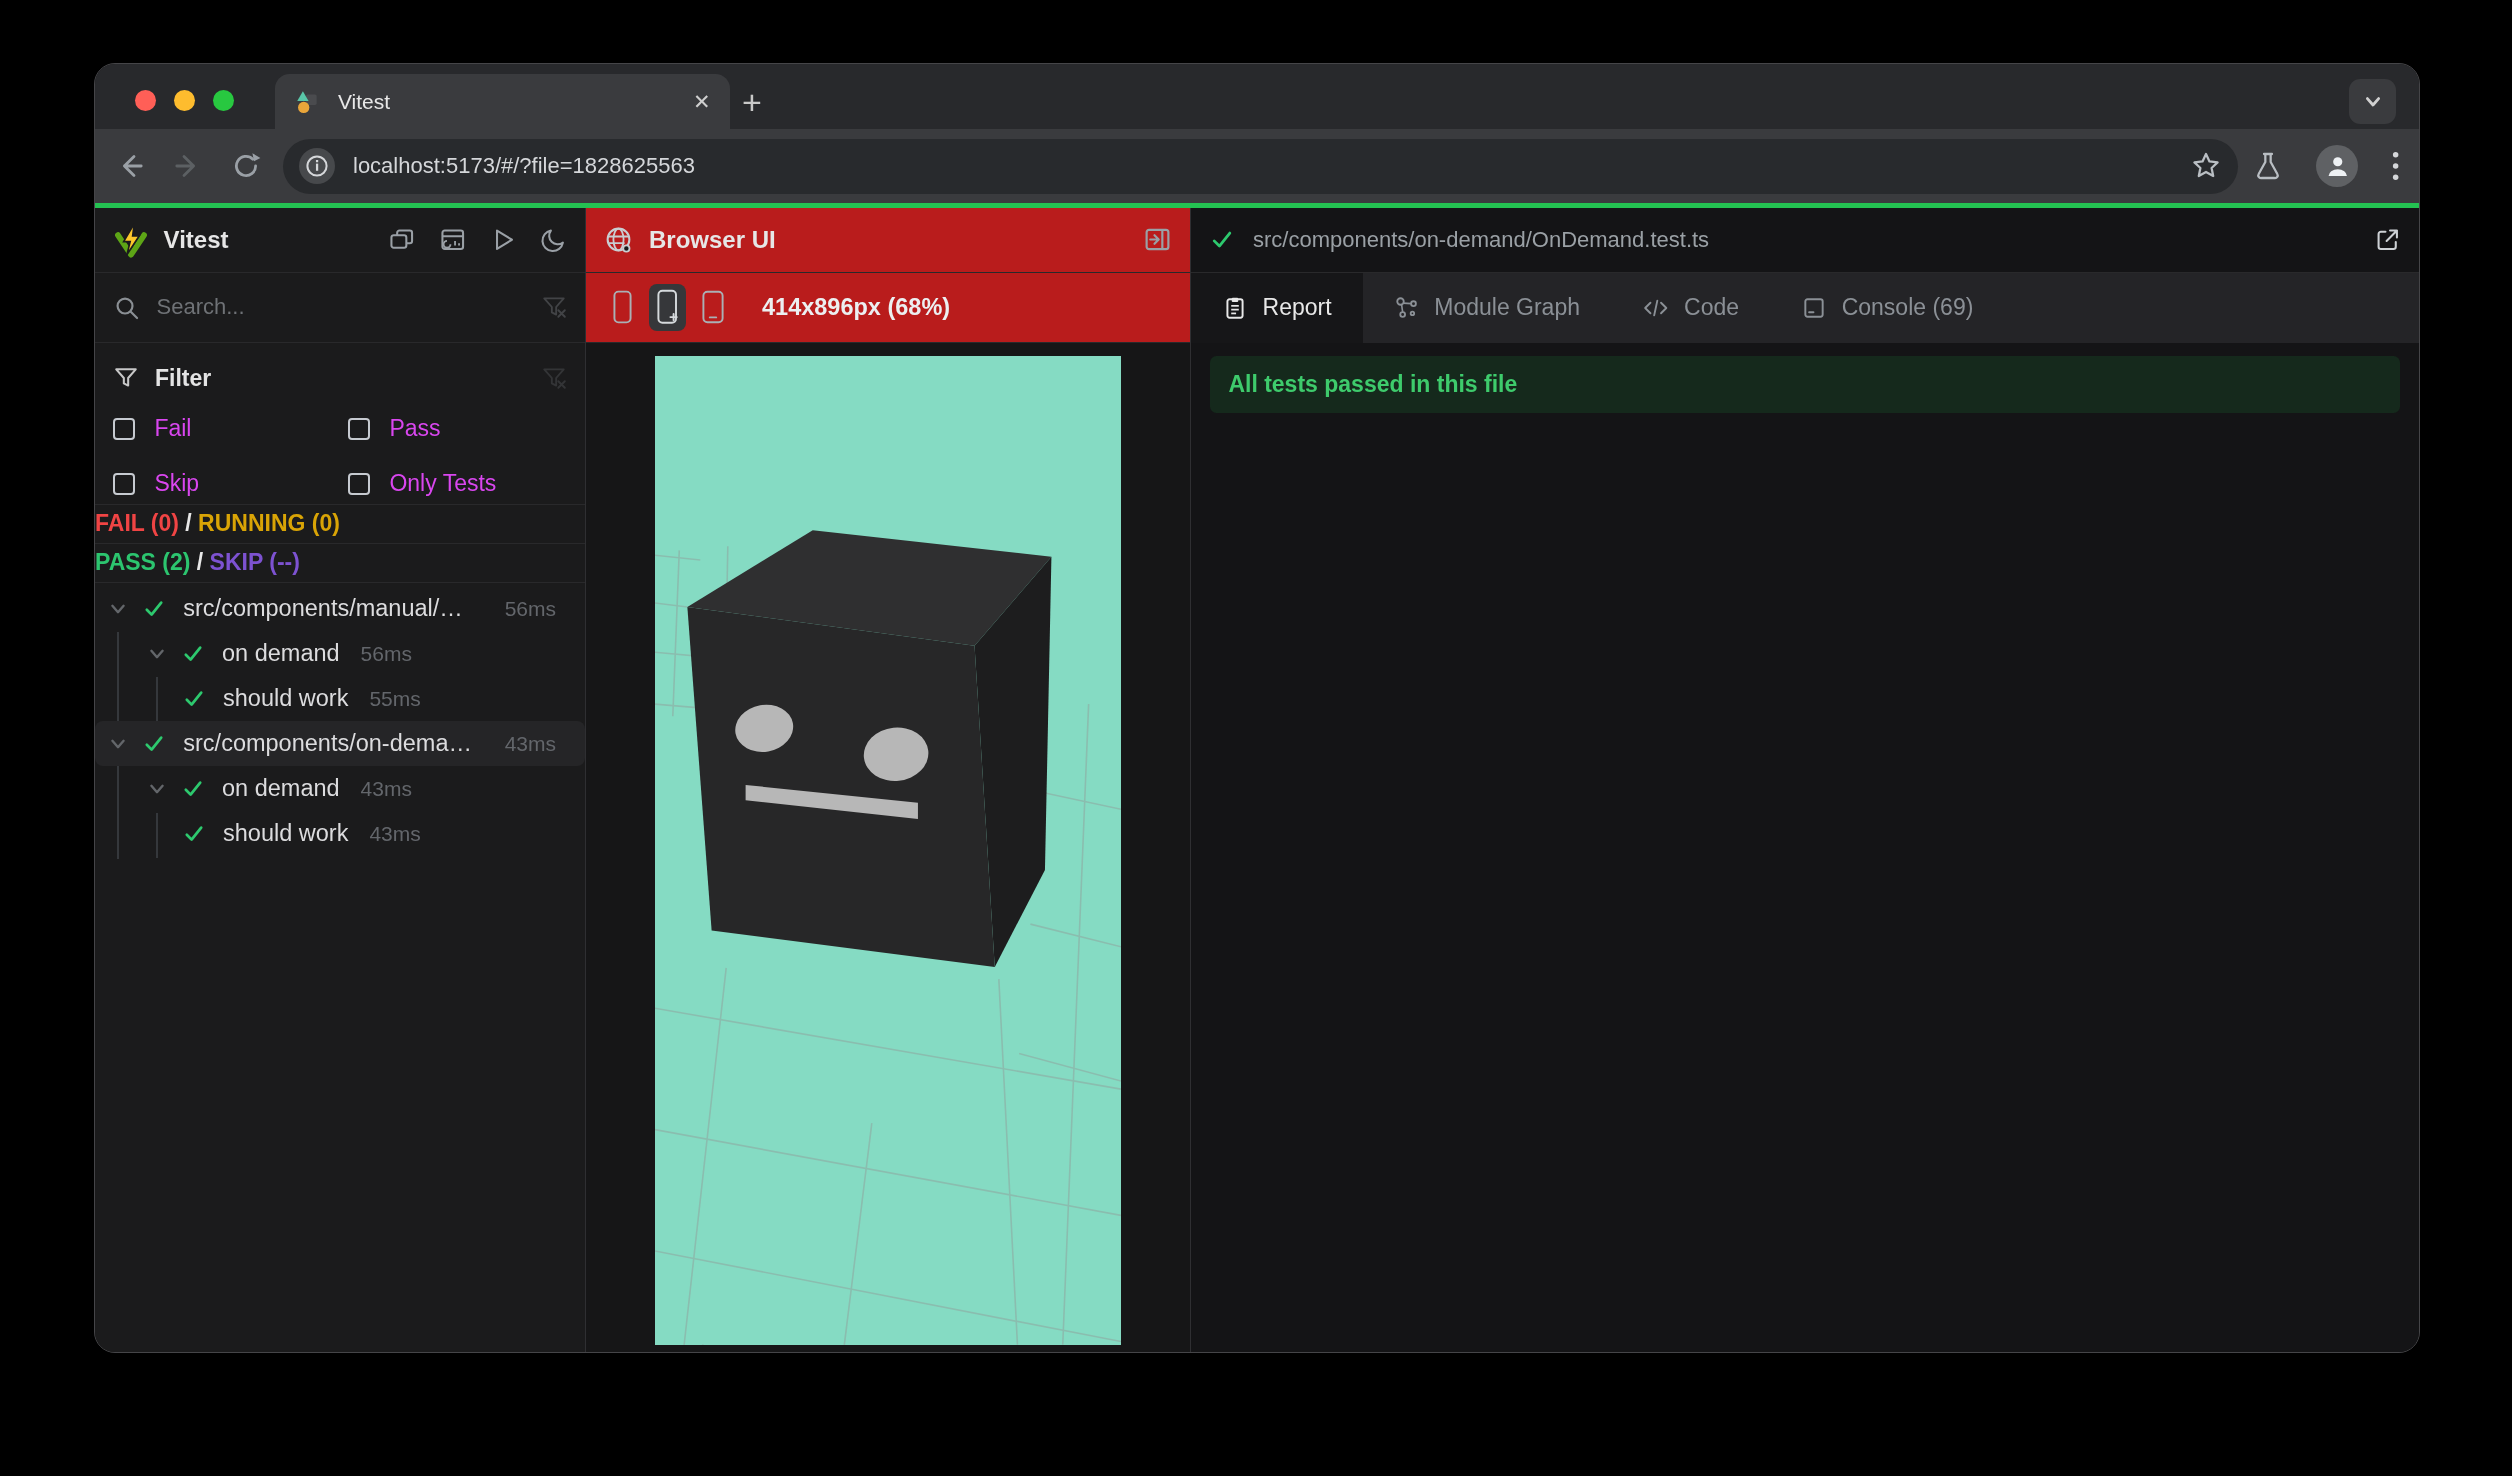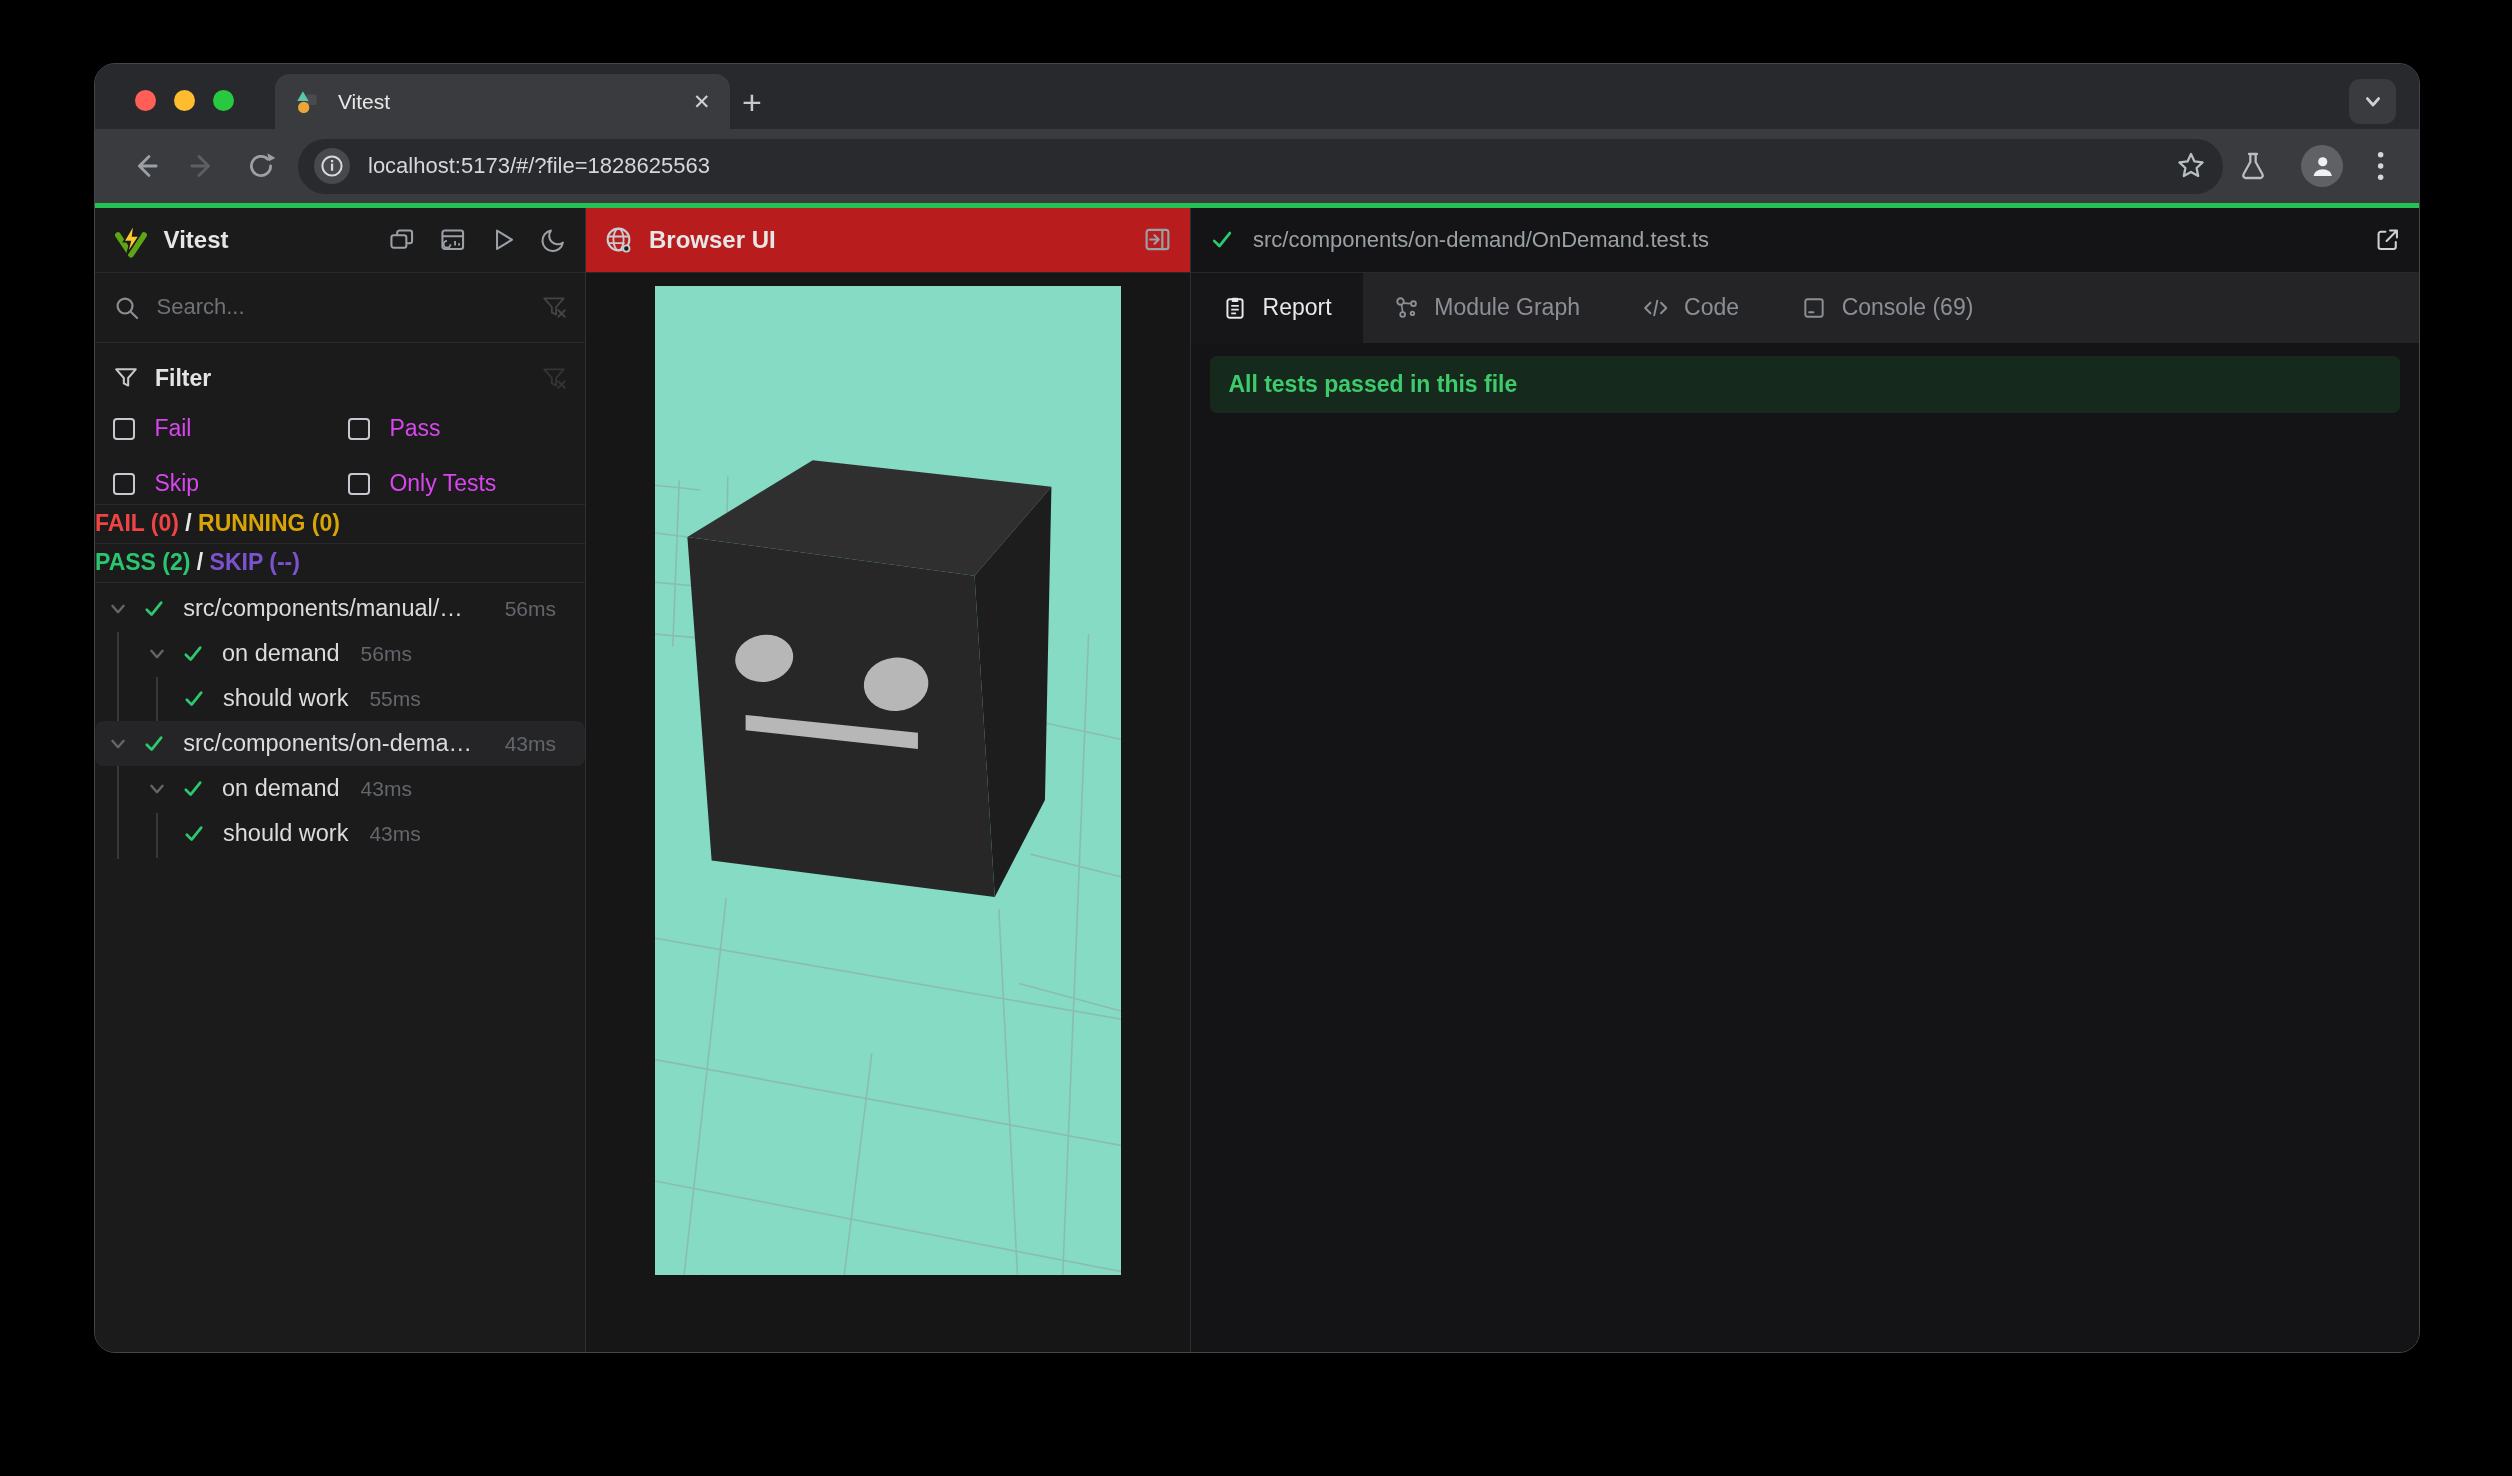--- a/index.html
+++ b/index.html
@@ -13,21 +13,21 @@
   .lights { position:absolute; left:40px; top:26px; display:flex; gap:18px; }
   .light { width:21px; height:21px; border-radius:50%; }
   .l-red{background:#ff5f57;} .l-yellow{background:#febc2e;} .l-green{background:#28c840;}
   .tab { position:absolute; left:180px; bottom:0; width:455px; height:55px; background:#3a3b3e;
     border-radius:14.6px 14.6px 0 0; display:flex; align-items:center; padding:0 19.4px; gap:16px; }
   .tab-title { color:#e8e8e8; font-size:21px; flex:1; }
   .tab-close { color:#cfcfcf; font-size:21px; line-height:1; }
   .newtab { position:absolute; left:647px; bottom:9.7px; color:#c8c8c8; font-size:34px; font-weight:300; line-height:1; }
   .tabsearch { position:absolute; right:23px; top:14.6px; width:47px; height:45px; background:#3a3b3e;
     border-radius:11.3px; display:flex; align-items:center; justify-content:center; }
-  .toolbar { height:74px; background:#3a3b3e; flex:none; display:flex; align-items:center; padding:0 21px; }
+  .toolbar { height:74px; background:#3a3b3e; flex:none; display:flex; align-items:center; padding:0 6px; }
   .nav-ic { width:58px; display:flex; justify-content:center; flex:none; }
   .urlpill { flex:1; height:55px; background:#282a2d; border-radius:27.5px; margin:0 14.6px 0 8px;
     display:flex; align-items:center; padding:0 16px; }
   .infodot { width:36px; height:36px; border-radius:50%; background:#47494c; display:flex;
     align-items:center; justify-content:center; margin-right:18px; flex:none; }
   .url { color:#d5d7da; font-size:22px; flex:1; }
   .chrome-right { display:flex; align-items:center; gap:32px; padding-right:11.3px; }
   .avatar { width:42px; height:42px; border-radius:50%; background:#5f6164; display:flex; align-items:center; justify-content:center; }
   .greenline { height:4.9px; background:#24c252; flex:none; }
   
@@ -360,20 +360,40 @@
         </span>
         <span class="mid-title">Browser UI</span>
         <span>
           <svg width="29" height="29" viewBox="0 0 24 24">
               <rect x="3" y="4" width="18" height="16" rx="2" fill="none" stroke="#9aa0a6" stroke-width="1.8"></rect>
               <line x1="16" y1="4" x2="16" y2="20" stroke="#9aa0a6" stroke-width="1.8"></line>
               <path d="M6 12 h6 M9.5 8.5 L13 12 L9.5 15.5" fill="none" stroke="#9aa0a6" stroke-width="1.8" stroke-linecap="round" stroke-linejoin="round"></path>
             </svg>
         </span>
       </div>
+      <div class="subrow">
+        <span class="devbtn">
+          <svg width="21" height="36" viewBox="0 0 26 44">
+              <rect x="3" y="3" width="20" height="38" rx="5" fill="none" stroke="#aab0b5" stroke-width="2.4"></rect>
+            </svg>
+        </span>
+        <span class="devbtn active">
+          <svg width="24" height="39" viewBox="0 0 30 48">
+              <rect x="3" y="3" width="22" height="40" rx="5" fill="none" stroke="#d6dadd" stroke-width="2.4"></rect>
+              <path d="M18 36 h8 M22 32 v8" stroke="#d6dadd" stroke-width="2.4" stroke-linecap="round"></path>
+            </svg>
+        </span>
+        <span class="devbtn">
+          <svg width="24" height="36" viewBox="0 0 30 44">
+              <rect x="3" y="3" width="24" height="38" rx="5" fill="none" stroke="#aab0b5" stroke-width="2.4"></rect>
+              <line x1="11" y1="35" x2="19" y2="35" stroke="#aab0b5" stroke-width="2.4" stroke-linecap="round"></line>
+            </svg>
+        </span>
+        <span class="res">414x896px (68%)</span>
+      </div>
       <div class="viewportwrap">
         <div class="viewport">
           <svg width="466" height="989" viewBox="0 0 576 1222">
 
             <g stroke="#8fa69f" stroke-width="2" opacity="0.55" fill="none">
               <path d="M0 246 L56 252"></path>
                 <path d="M0 305 L40 310"></path>
                 <path d="M0 366 L66 372"></path>
                 <path d="M0 430 L70 436"></path>
               <path d="M30 240 L22 445"></path>

